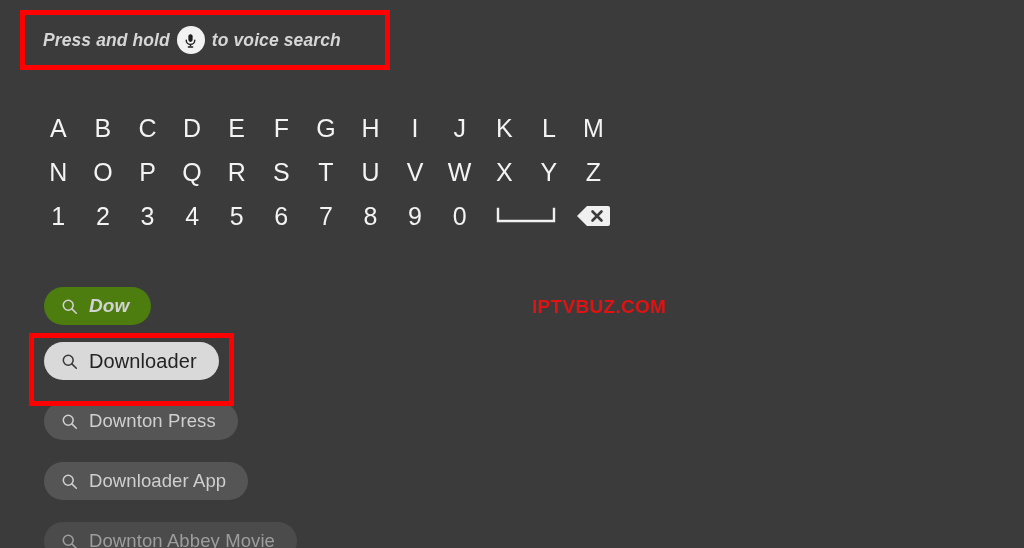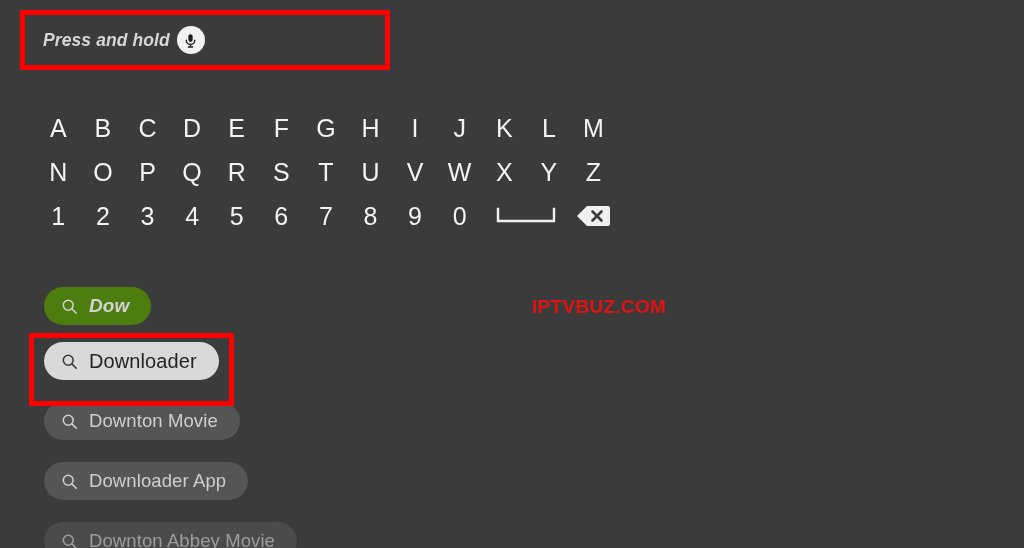--- a/index.html
+++ b/index.html
@@ -179,20 +179,21 @@
     <div class="voice-text">
       <span>Press and hold</span>
       <span class="mic-badge">
         <svg width="17" height="17" viewBox="0 0 24 24" aria-hidden="true">
           <rect x="9" y="3" width="6" height="11" rx="3" fill="#1f1f1f"></rect>
           <path d="M6 11.5a6 6 0 0 0 12 0" fill="none" stroke="#1f1f1f" stroke-width="2" stroke-linecap="round"></path>
           <rect x="11" y="17.2" width="2" height="3.3" fill="#1f1f1f"></rect>
           <rect x="8" y="20.2" width="8" height="1.9" rx="0.9" fill="#1f1f1f"></rect>
         </svg>
       </span>
+      <span>to voice search</span>
     </div>
   </div>
 
   <div class="keyboard">
 
     <div class="key-row">
       <div class="key">A</div>
       <div class="key">B</div>
       <div class="key">C</div>
       <div class="key">D</div>
@@ -281,21 +282,21 @@
     </div>
 
     <div class="row-wrap">
       <div class="pill normal">
         <span class="sicon">
           <svg width="17" height="17" viewBox="0 0 20 20" aria-hidden="true">
             <circle cx="8.5" cy="8.5" r="5.8" fill="none" stroke="#cfcfcf" stroke-width="1.8"></circle>
             <line x1="12.8" y1="12.8" x2="18" y2="18" stroke="#cfcfcf" stroke-width="1.8" stroke-linecap="round"></line>
           </svg>
         </span>
-        <span class="ptext">Downton Movie</span>
+        <span class="ptext">Downton Press</span>
       </div>
     </div>
 
     <div class="row-wrap">
       <div class="pill normal">
         <span class="sicon">
           <svg width="17" height="17" viewBox="0 0 20 20" aria-hidden="true">
             <circle cx="8.5" cy="8.5" r="5.8" fill="none" stroke="#cfcfcf" stroke-width="1.8"></circle>
             <line x1="12.8" y1="12.8" x2="18" y2="18" stroke="#cfcfcf" stroke-width="1.8" stroke-linecap="round"></line>
           </svg>

